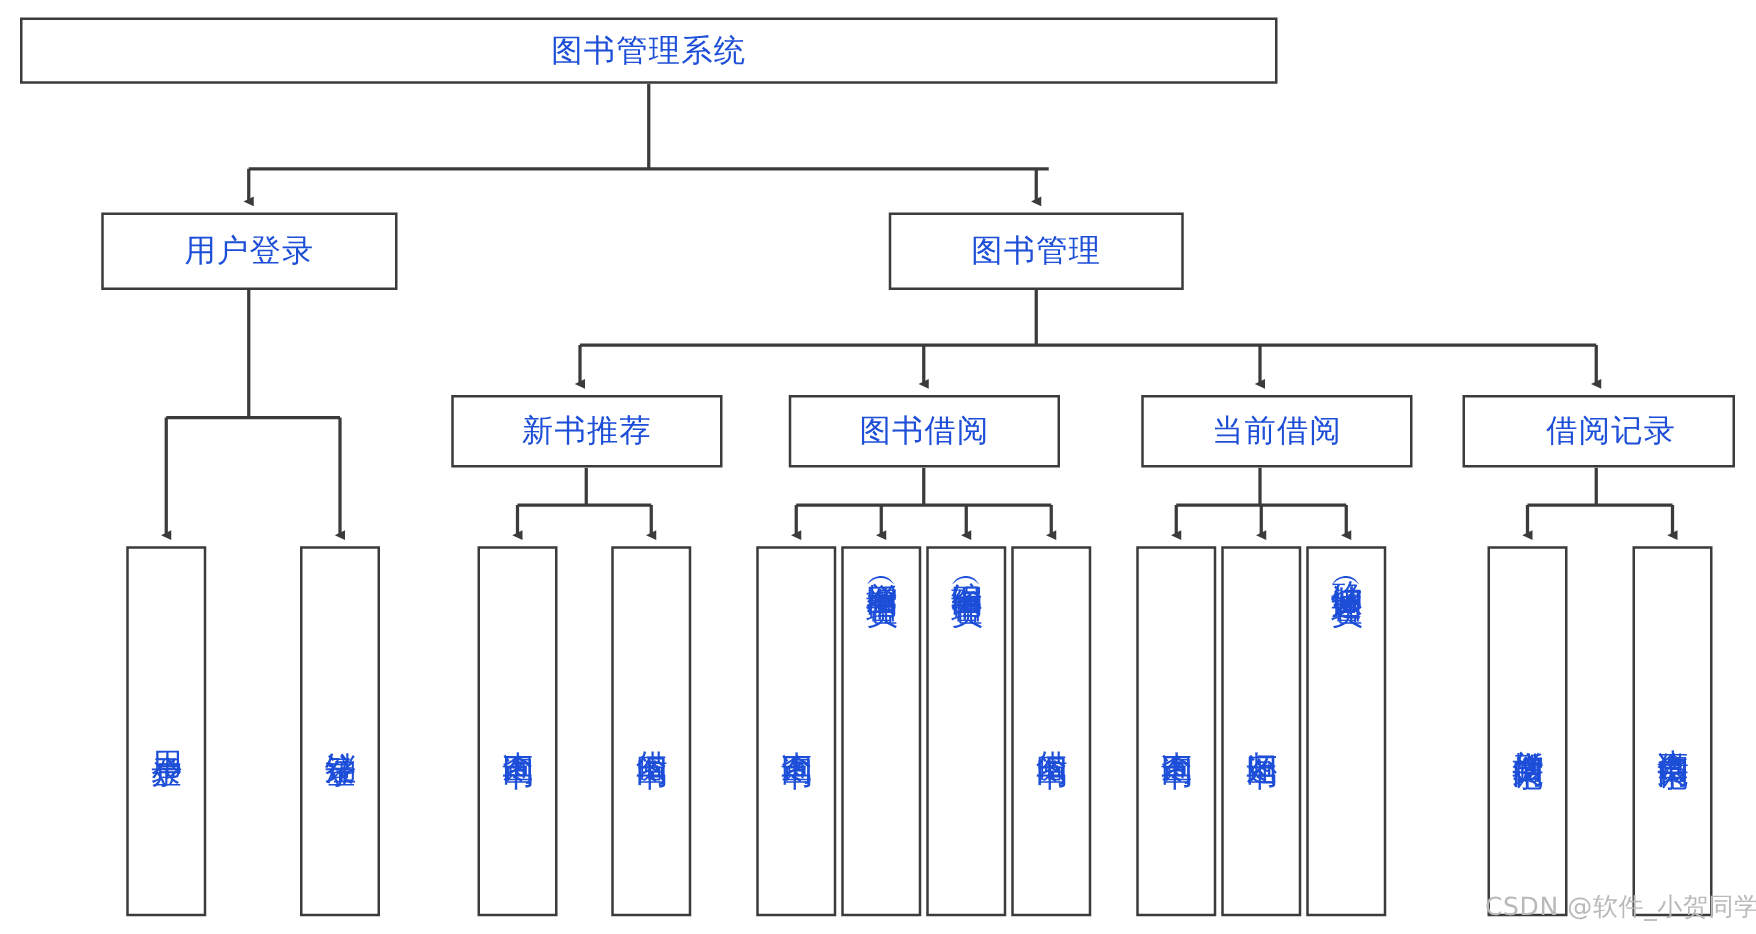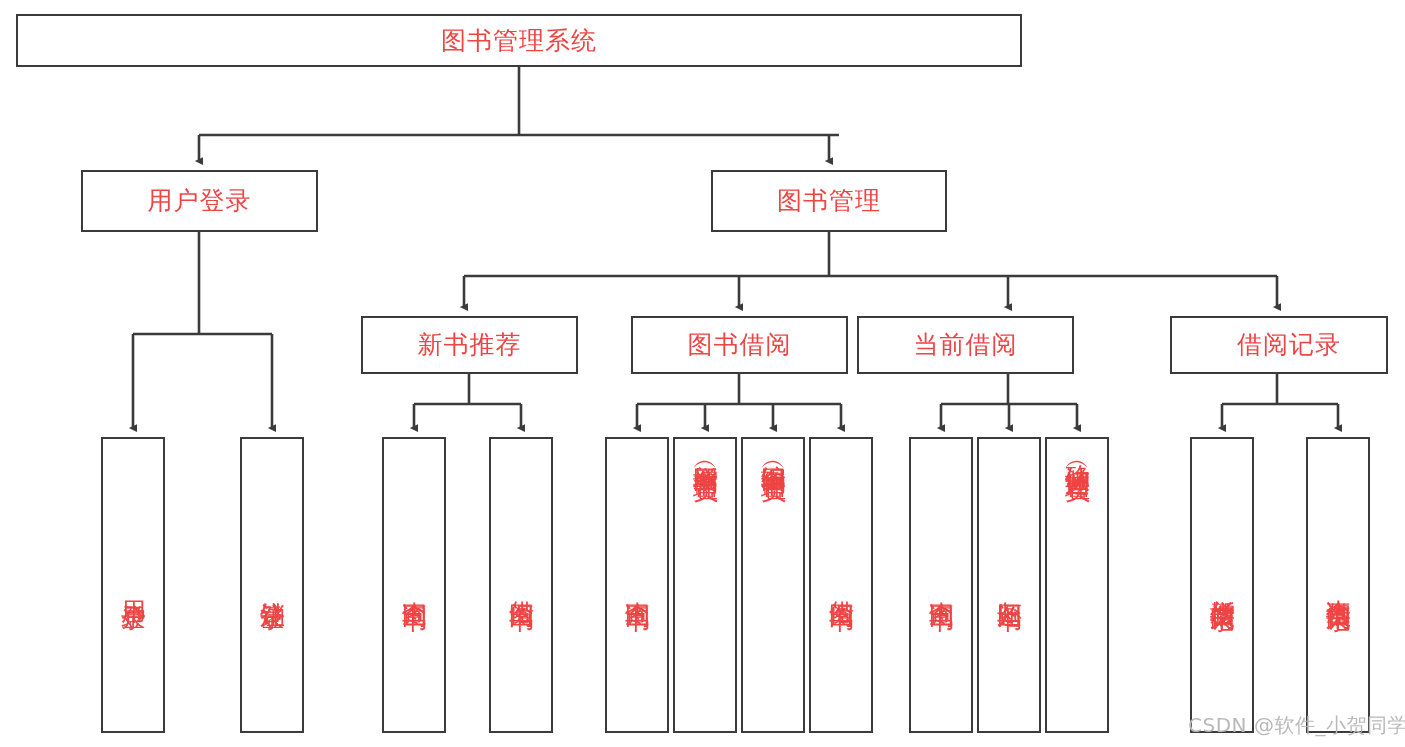--- a/index.html
+++ b/index.html
@@ -22,21 +22,21 @@
     left: 0;
     top: 0;
     width: 1405px;
     height: 747px;
   }
   .node {
     position: absolute;
     box-sizing: border-box;
     border: 2.5px solid #3b3b3b;
     background: #ffffff;
-    color: #ef4444;
+    color: #1d4ed8;
     display: flex;
     align-items: center;
     justify-content: center;
     z-index: 2;
   }
   .node.h .label {
     font-size: 25px;
     line-height: 1.1;
     letter-spacing: 1px;
     white-space: nowrap;
@@ -134,21 +134,21 @@
   <div class="node h" style="left:711px; top:170px; width:236px; height:62px;text-align:right;">
     <span class="label">图书管理</span>
   </div>
 
   <div class="node h" style="left:361px; top:316px; width:217px; height:58px;">
     <span class="label">新书推荐</span>
   </div>
   <div class="node h" style="left:631px; top:316px; width:217px; height:58px;">
     <span class="label">图书借阅</span>
   </div>
-  <div class="node h" style="left:857px; top:316px; width:217px; height:58px;">
+  <div class="node h" style="left:913px; top:316px; width:217px; height:58px;">
     <span class="label">当前借阅</span>
   </div>
   <div class="node h" style="left:1170px; top:316px; width:218px; height:58px;padding-left:20px;">
     <span class="label">借阅记录</span>
   </div>
 
   <div class="node v mid" style="left:101px; top:437px; width:64px; height:296px;">
     <span class="label">用户登录</span>
   </div>
   <div class="node v mid" style="left:240px; top:437px; width:64px; height:296px;">

